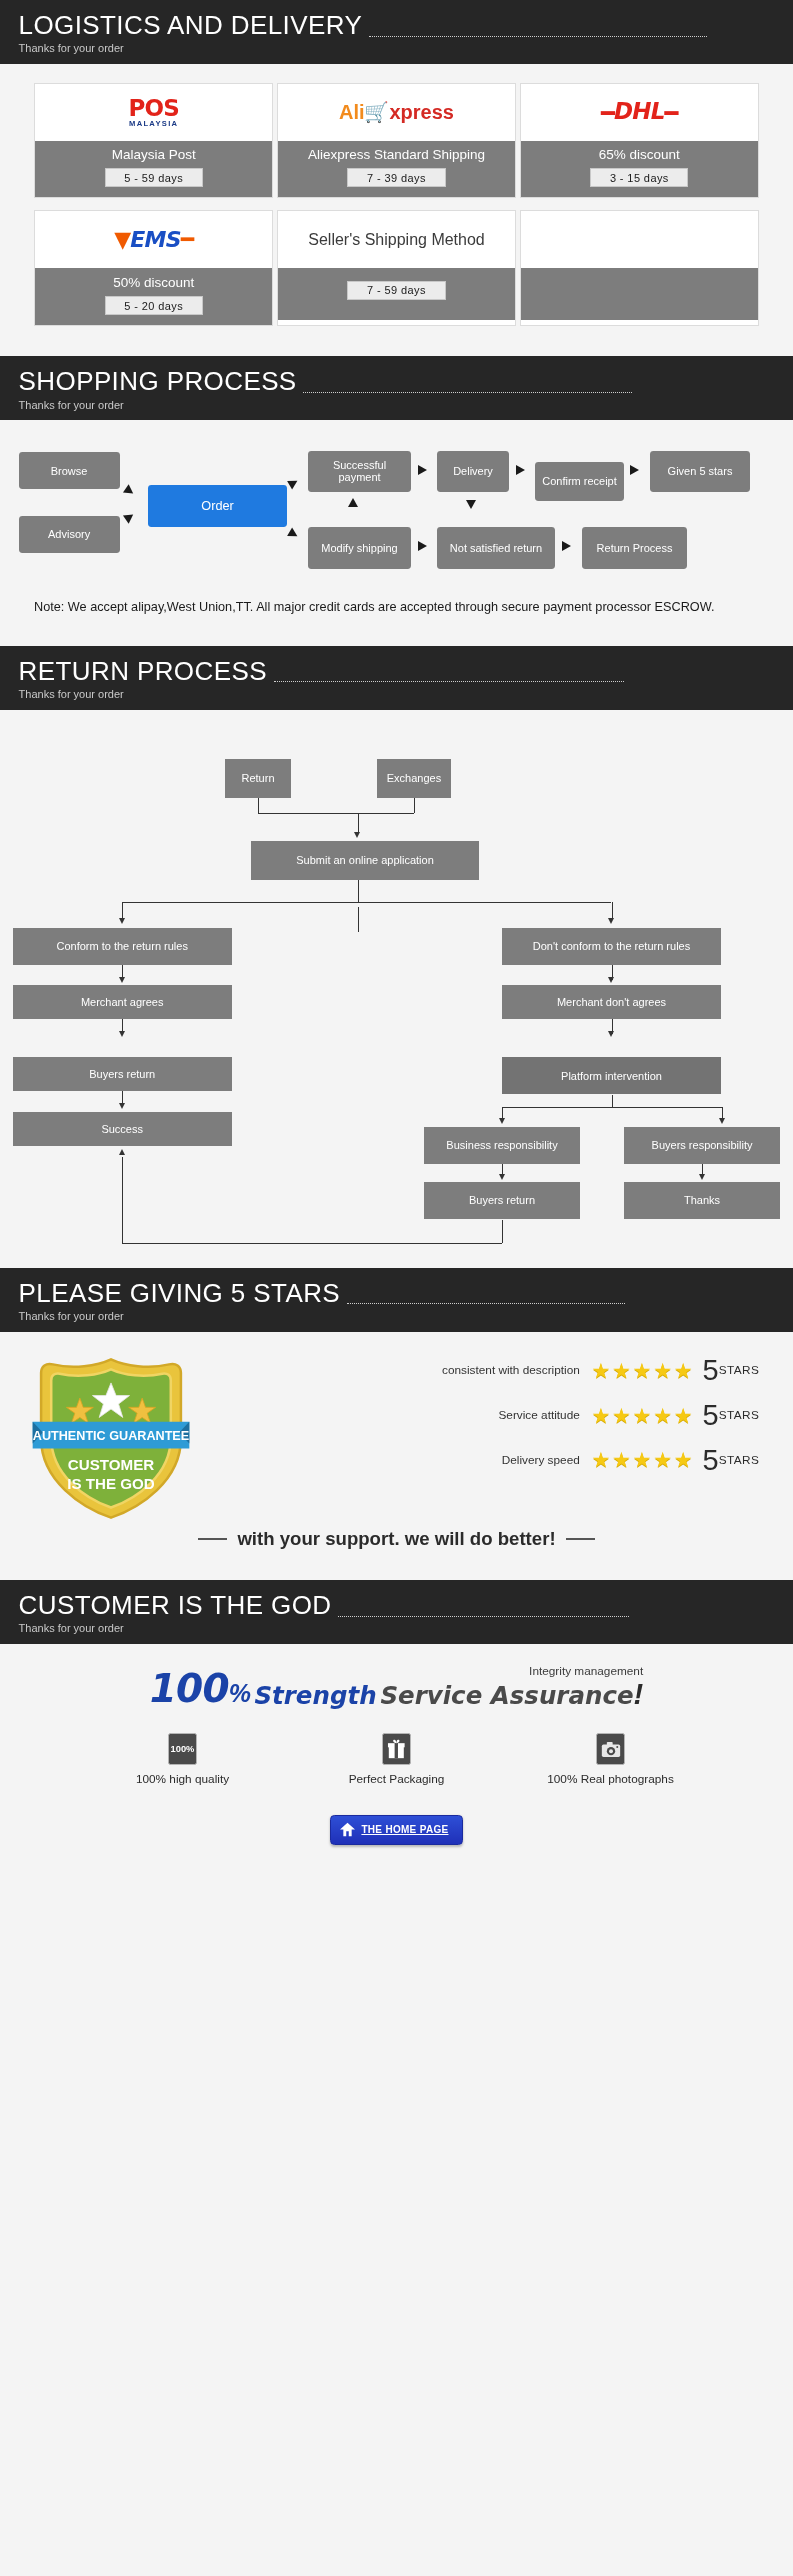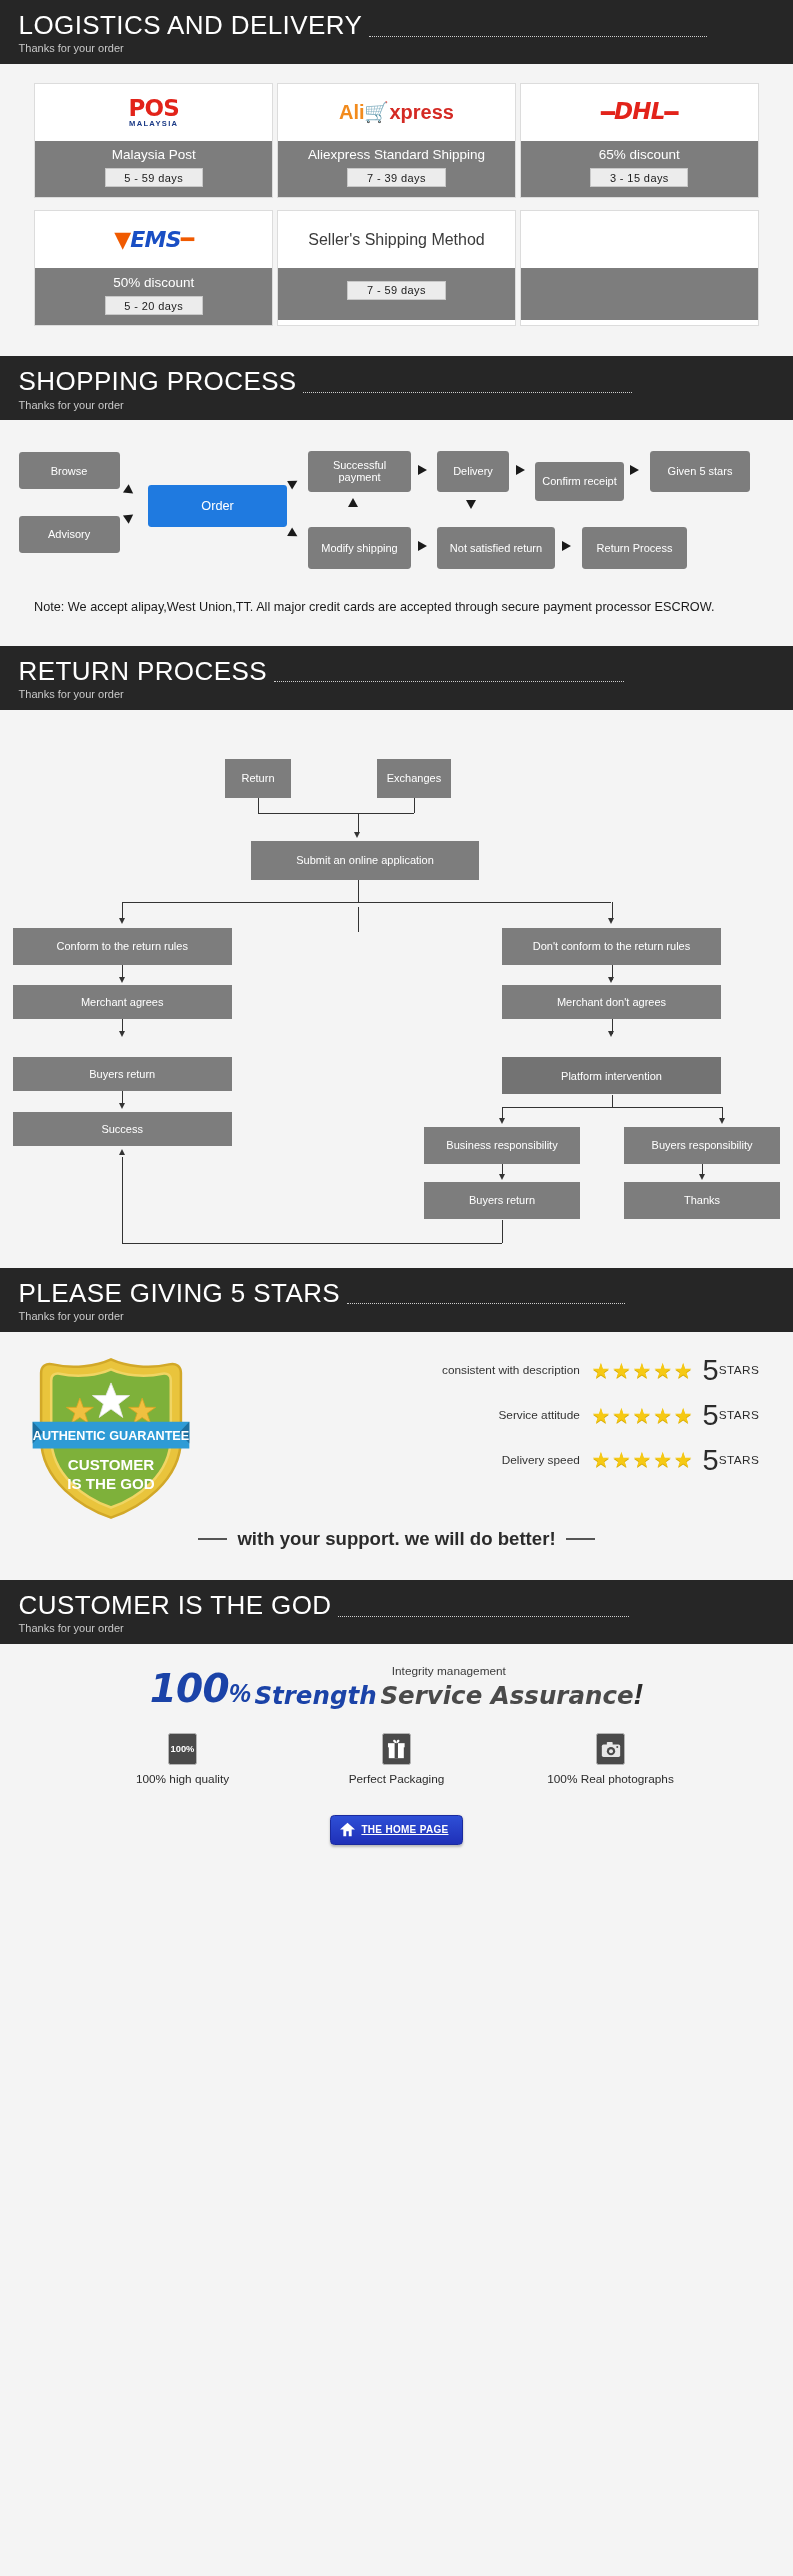--- a/index.html
+++ b/index.html
@@ -191,21 +191,21 @@
   }
   .support-line .dash { width: 29px; height: 1.7px; background: #555; }
   .support-text { font-size: 18.6px; font-weight: bold; color: #2b2b2b; }
 
   
   .assur { text-align: center; padding: 22px 0 5px 0; }
   .assur-main { display: inline-block; position: relative; white-space: nowrap; }
   .assur-100 { font-size: 39px; font-weight: bold; color: #1b43a8; font-style: italic;
      letter-spacing: -0.8px; font-family: "DejaVu Sans", sans-serif; }
   .assur-pct { font-size: 25px; font-weight: bold; color: #1b43a8; font-style: italic; }
-  .assur-stack { display: inline-block; text-align: center; vertical-align: bottom; margin-left: 3.4px;}
+  .assur-stack { display: inline-block; text-align: right; vertical-align: bottom; margin-left: 3.4px;}
   .assur-small { font-size: 11.8px; color: #3b3b3b; display:block; line-height: 1;}
   .assur-strength { font-size: 24.5px; font-weight: bold; color: #1b43a8; font-style: italic;
      font-family: "DejaVu Sans", sans-serif;}
   .assur-service { font-size: 24.5px; font-weight: bold; color: #4a4a4a; font-style: italic;
      font-family: "DejaVu Sans", sans-serif;}
   .assur-bang { font-size: 29px; font-weight: bold; color: #2b2b2b; font-style: italic; }
 
   .feats { display: flex; justify-content: center; gap: 37px; padding: 17px 0 6.8px 0; }
   .feat { text-align: center; width: 177px; }
   .feat-icon {

